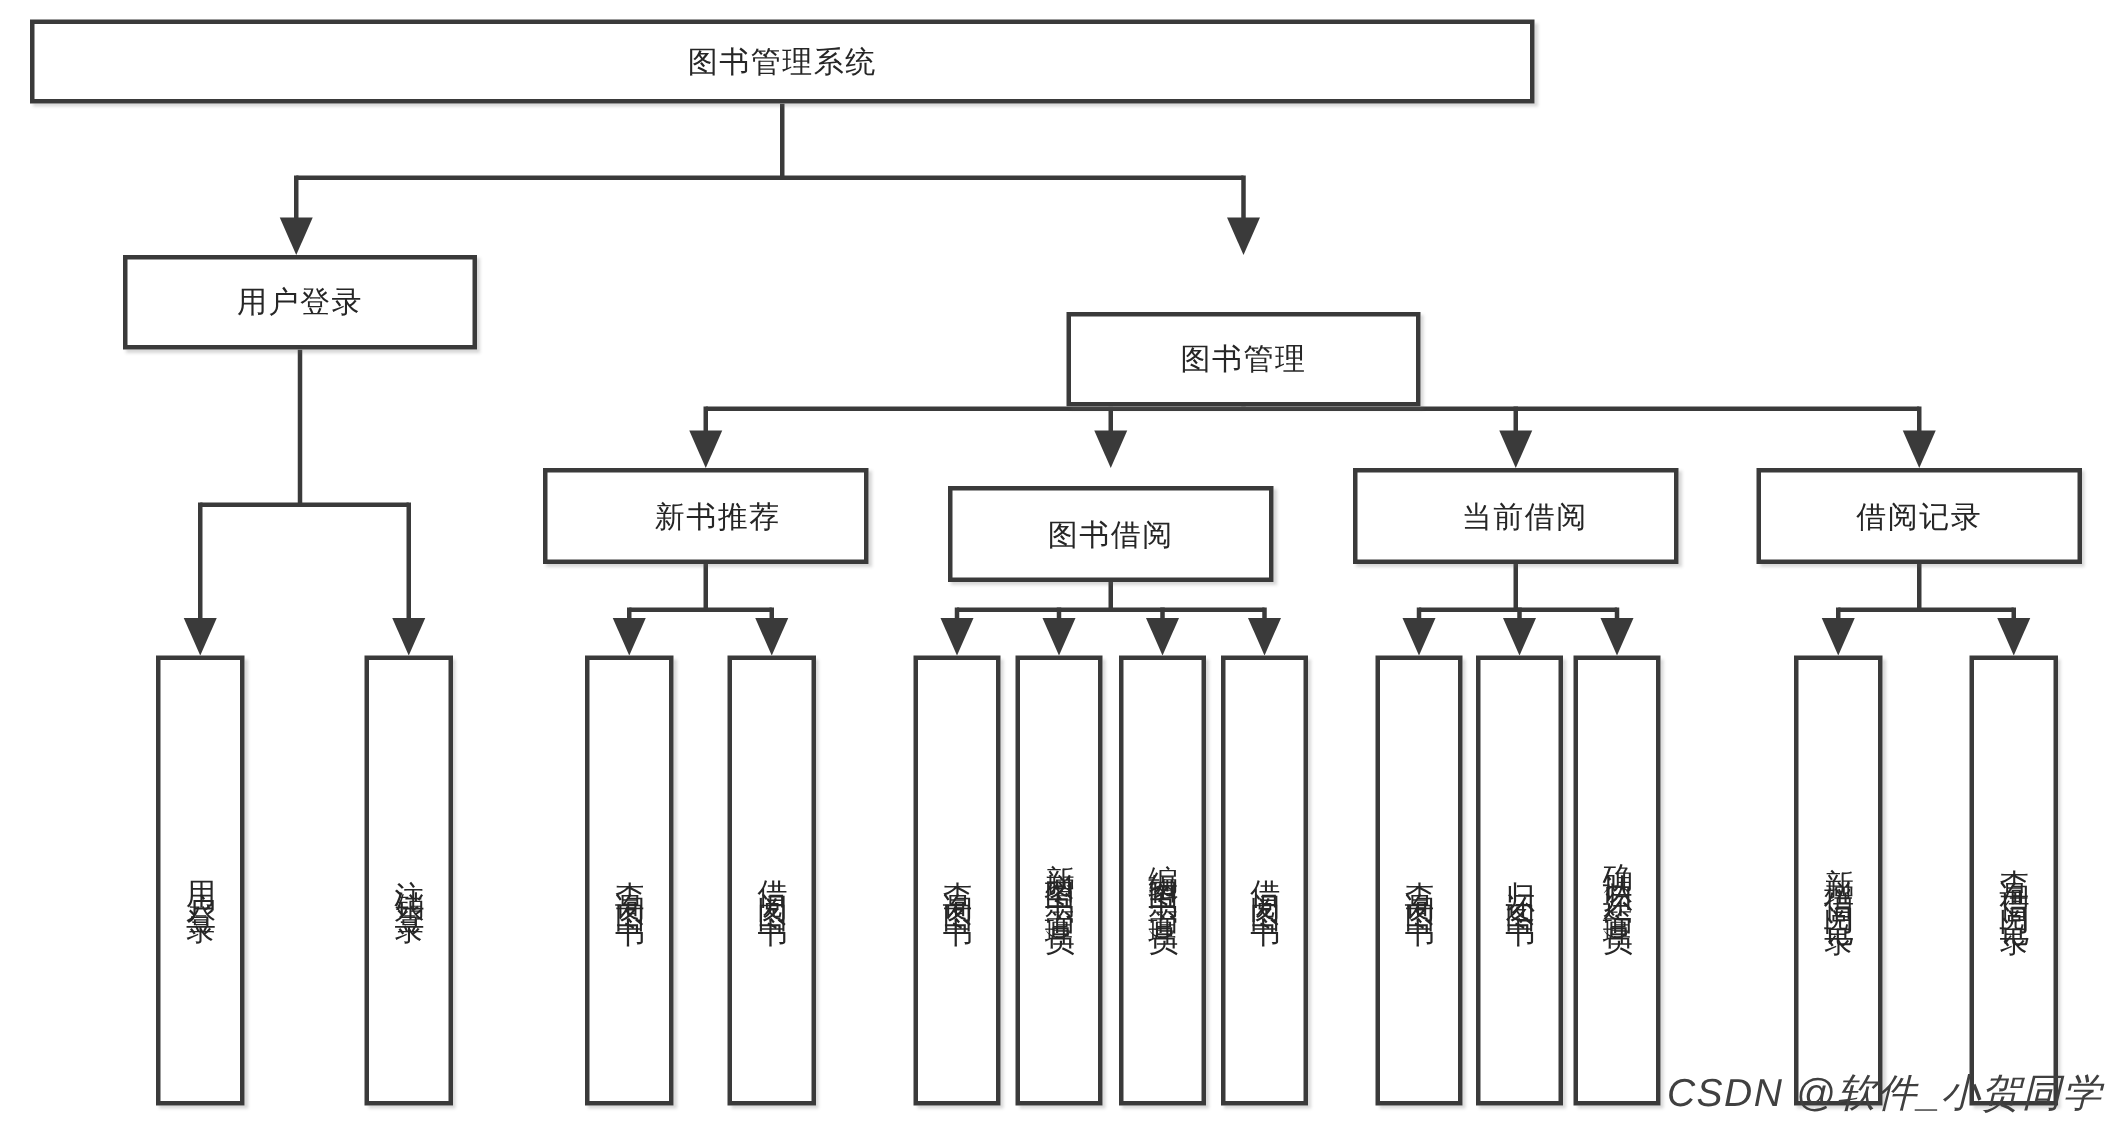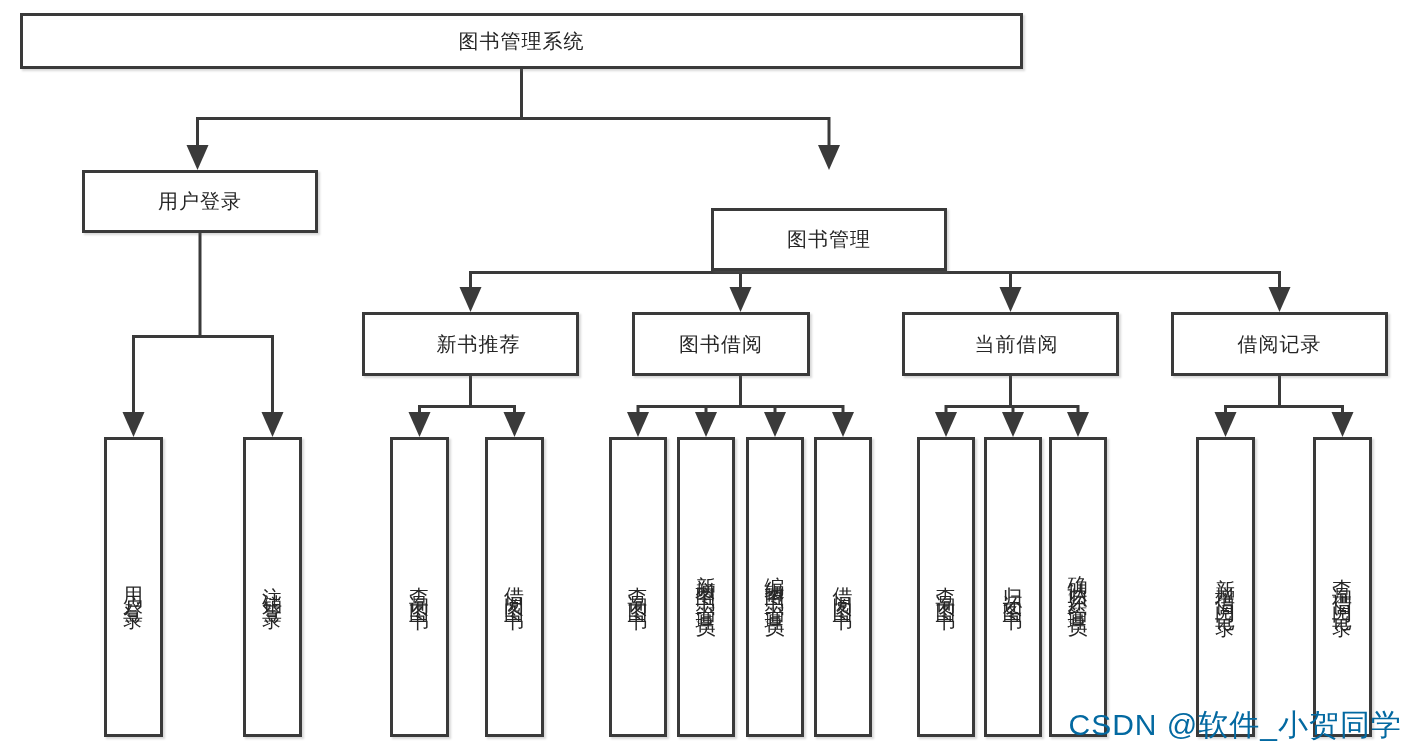--- a/index.html
+++ b/index.html
@@ -48,24 +48,25 @@
     color: #262626;
     box-shadow: 2px 2px 2px rgba(100,100,100,0.25);
   }
   .vbox.long { letter-spacing: 6px; }
   .w59 { width: 59px; }
   .w58 { width: 58px; }
   .watermark {
     position: absolute;
     right: 3px;
     bottom: 1px;
-    font-size: 30px;
-    color: #0369a1;
+    font-size: 26px;
+    color: #404040;
     letter-spacing: 1px;
     white-space: nowrap;
+    font-style: italic;
   }
 </style>
 </head>
 <body>
 
 <div id="stage">
 
   <svg class="connectors" viewBox="0 0 1405 747">
 
     <g stroke="#3a3a3a" stroke-width="3" fill="none">
@@ -155,21 +156,21 @@
       <polygon points="1331.5,412 1353.5,412 1342.5,437"></polygon>
     </g>
   </svg>
 
   <div class="hbox" style="left:20px; top:13px; width:1003px; height:56px;">图书管理系统</div>
 
   <div class="hbox" style="left:82px; top:170px; width:236px; height:63px;">用户登录</div>
   <div class="hbox" style="left:711px; top:184px; width:236px; height:63px;margin-top:24px;">图书管理</div>
 
   <div class="hbox" style="left:362px; top:312px; width:217px; height:64px;padding-left:16px;">新书推荐</div>
-  <div class="hbox" style="left:632px; top:312px; width:178px; height:64px;">图书借阅</div>
+  <div class="hbox" style="left:632px; top:324px; width:217px; height:64px;">图书借阅</div>
   <div class="hbox" style="left:902px; top:312px; width:217px; height:64px;padding-left:12px;">当前借阅</div>
   <div class="hbox" style="left:1171px; top:312px; width:217px; height:64px;">借阅记录</div>
 
   <div class="vbox w59" style="left:104px;">用户登录</div>
   <div class="vbox w59" style="left:243px;">注销登录</div>
 
   <div class="vbox w59" style="left:390px;">查询图书</div>
   <div class="vbox w59" style="left:485px;">借阅图书</div>
 
   <div class="vbox w58" style="left:609px;">查询图书</div>

